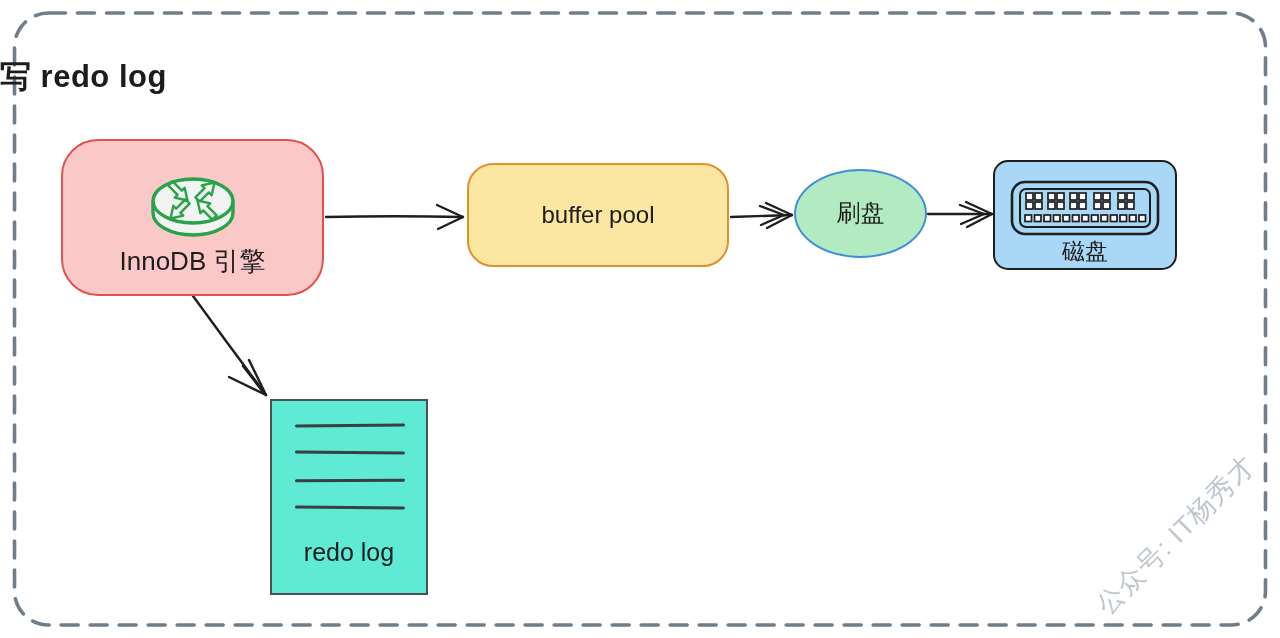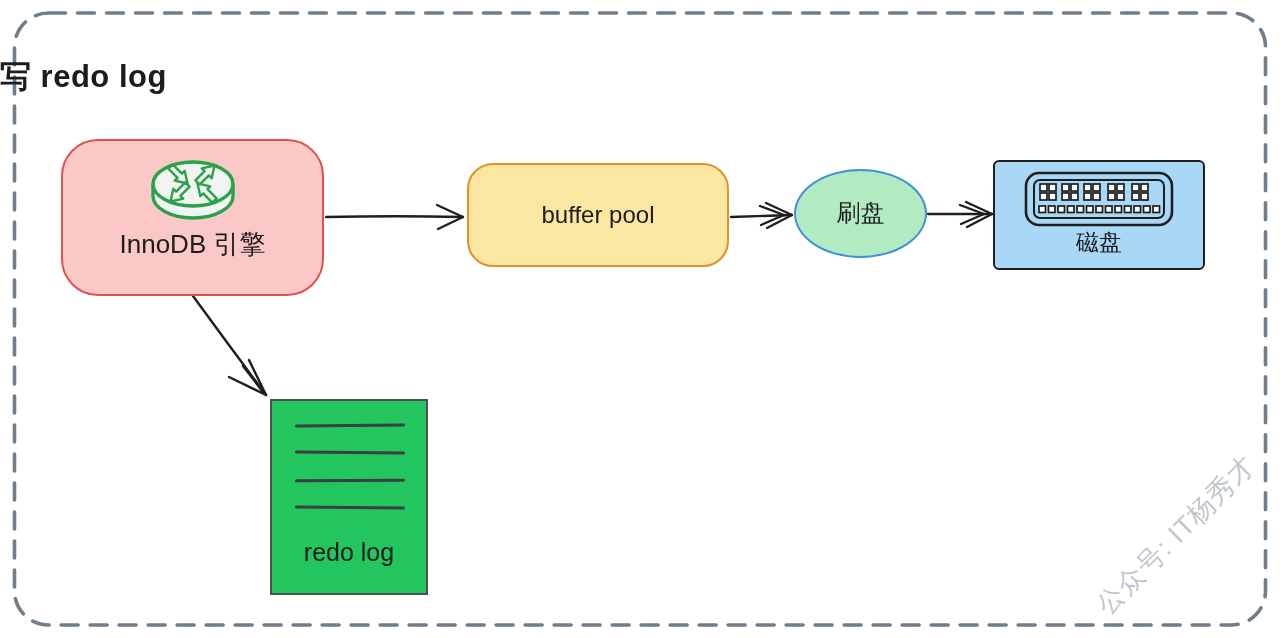--- a/index.html
+++ b/index.html
@@ -10,25 +10,25 @@
   .overlay{position:absolute;left:0;top:0;width:1280px;height:638px;pointer-events:none;}
   .title{
     position:absolute;top:56px;left:0;width:1256px;text-align:left;
     font-size:31px;font-weight:600;letter-spacing:0.5px;color:#1c1c1c;
   }
   .node{
     position:absolute;box-sizing:border-box;border:2.5px solid #000;
     display:flex;flex-direction:column;align-items:center;justify-content:center;
   }
   .node .label{font-size:24px;font-weight:500;color:#1d1d1d;line-height:1.2;}
-  .node-innodb{left:61px;top:139px;width:263px;height:157px;border-radius:37px;justify-content:flex-start;padding-top:17px;}
+  .node-innodb{left:61px;top:139px;width:263px;height:157px;border-radius:37px;justify-content:flex-start;padding-top:34px;}
   .node-innodb .label{font-size:26px;margin-top:5px;}
   .node-buffer{left:467px;top:163px;width:262px;height:104px;border-radius:26px;}
   .node-flush{left:794px;top:169px;width:133px;height:89px;border-radius:50%;}
-  .node-disk{left:993px;top:160px;width:212px;height:110px;border-radius:6px;justify-content:flex-start;padding-top:9px;}
+  .node-disk{left:993px;top:160px;width:184px;height:110px;border-radius:15px;justify-content:flex-start;padding-top:18px;}
   .node-disk .label{font-size:23px;margin-top:1px;}
   .doc{
     position:absolute;left:270px;top:399px;width:158px;height:196px;box-sizing:border-box;
     border:2px solid #4b5052;
   }
   .doc .doc-line{position:absolute;left:23px;width:110px;height:3px;background:#3a3f41;border-radius:2px;}
   .doc .doc-label{position:absolute;left:0;width:100%;top:137px;text-align:center;font-size:25px;font-weight:500;color:#1d1d1d;}
   .watermark{
     position:absolute;left:1041px;top:517px;width:270px;text-align:center;
     transform:rotate(-45deg);font-size:27px;font-weight:400;color:#b5bdc5;opacity:0.85;
@@ -136,21 +136,21 @@
         <rect x="91" y="35" width="6.5" height="6.5"></rect>
           <rect x="100.5" y="35" width="6.5" height="6.5"></rect>
         <rect x="110" y="35" width="6.5" height="6.5"></rect>
           <rect x="119.5" y="35" width="6.5" height="6.5"></rect>
         <rect x="129" y="35" width="6.5" height="6.5"></rect>
       </g>
     </svg>
     <div class="label">磁盘</div>
   </div>
 
-  <div class="doc" style="background-color: #22c55e; border-color: rgb(75, 80, 82);">
+  <div class="doc" style="background-color: #5eead4; border-color: rgb(75, 80, 82);">
     <div class="doc-line" style="top:23px;transform:rotate(-0.5deg);"></div>
     <div class="doc-line" style="top:50px;transform:rotate(0.6deg);"></div>
     <div class="doc-line" style="top:78px;transform:rotate(-0.4deg);"></div>
     <div class="doc-line" style="top:105px;transform:rotate(0.5deg);"></div>
     <div class="doc-label">redo log</div>
   </div>
 
   <div class="watermark">公众号: IT杨秀才</div>
 
 </div>

